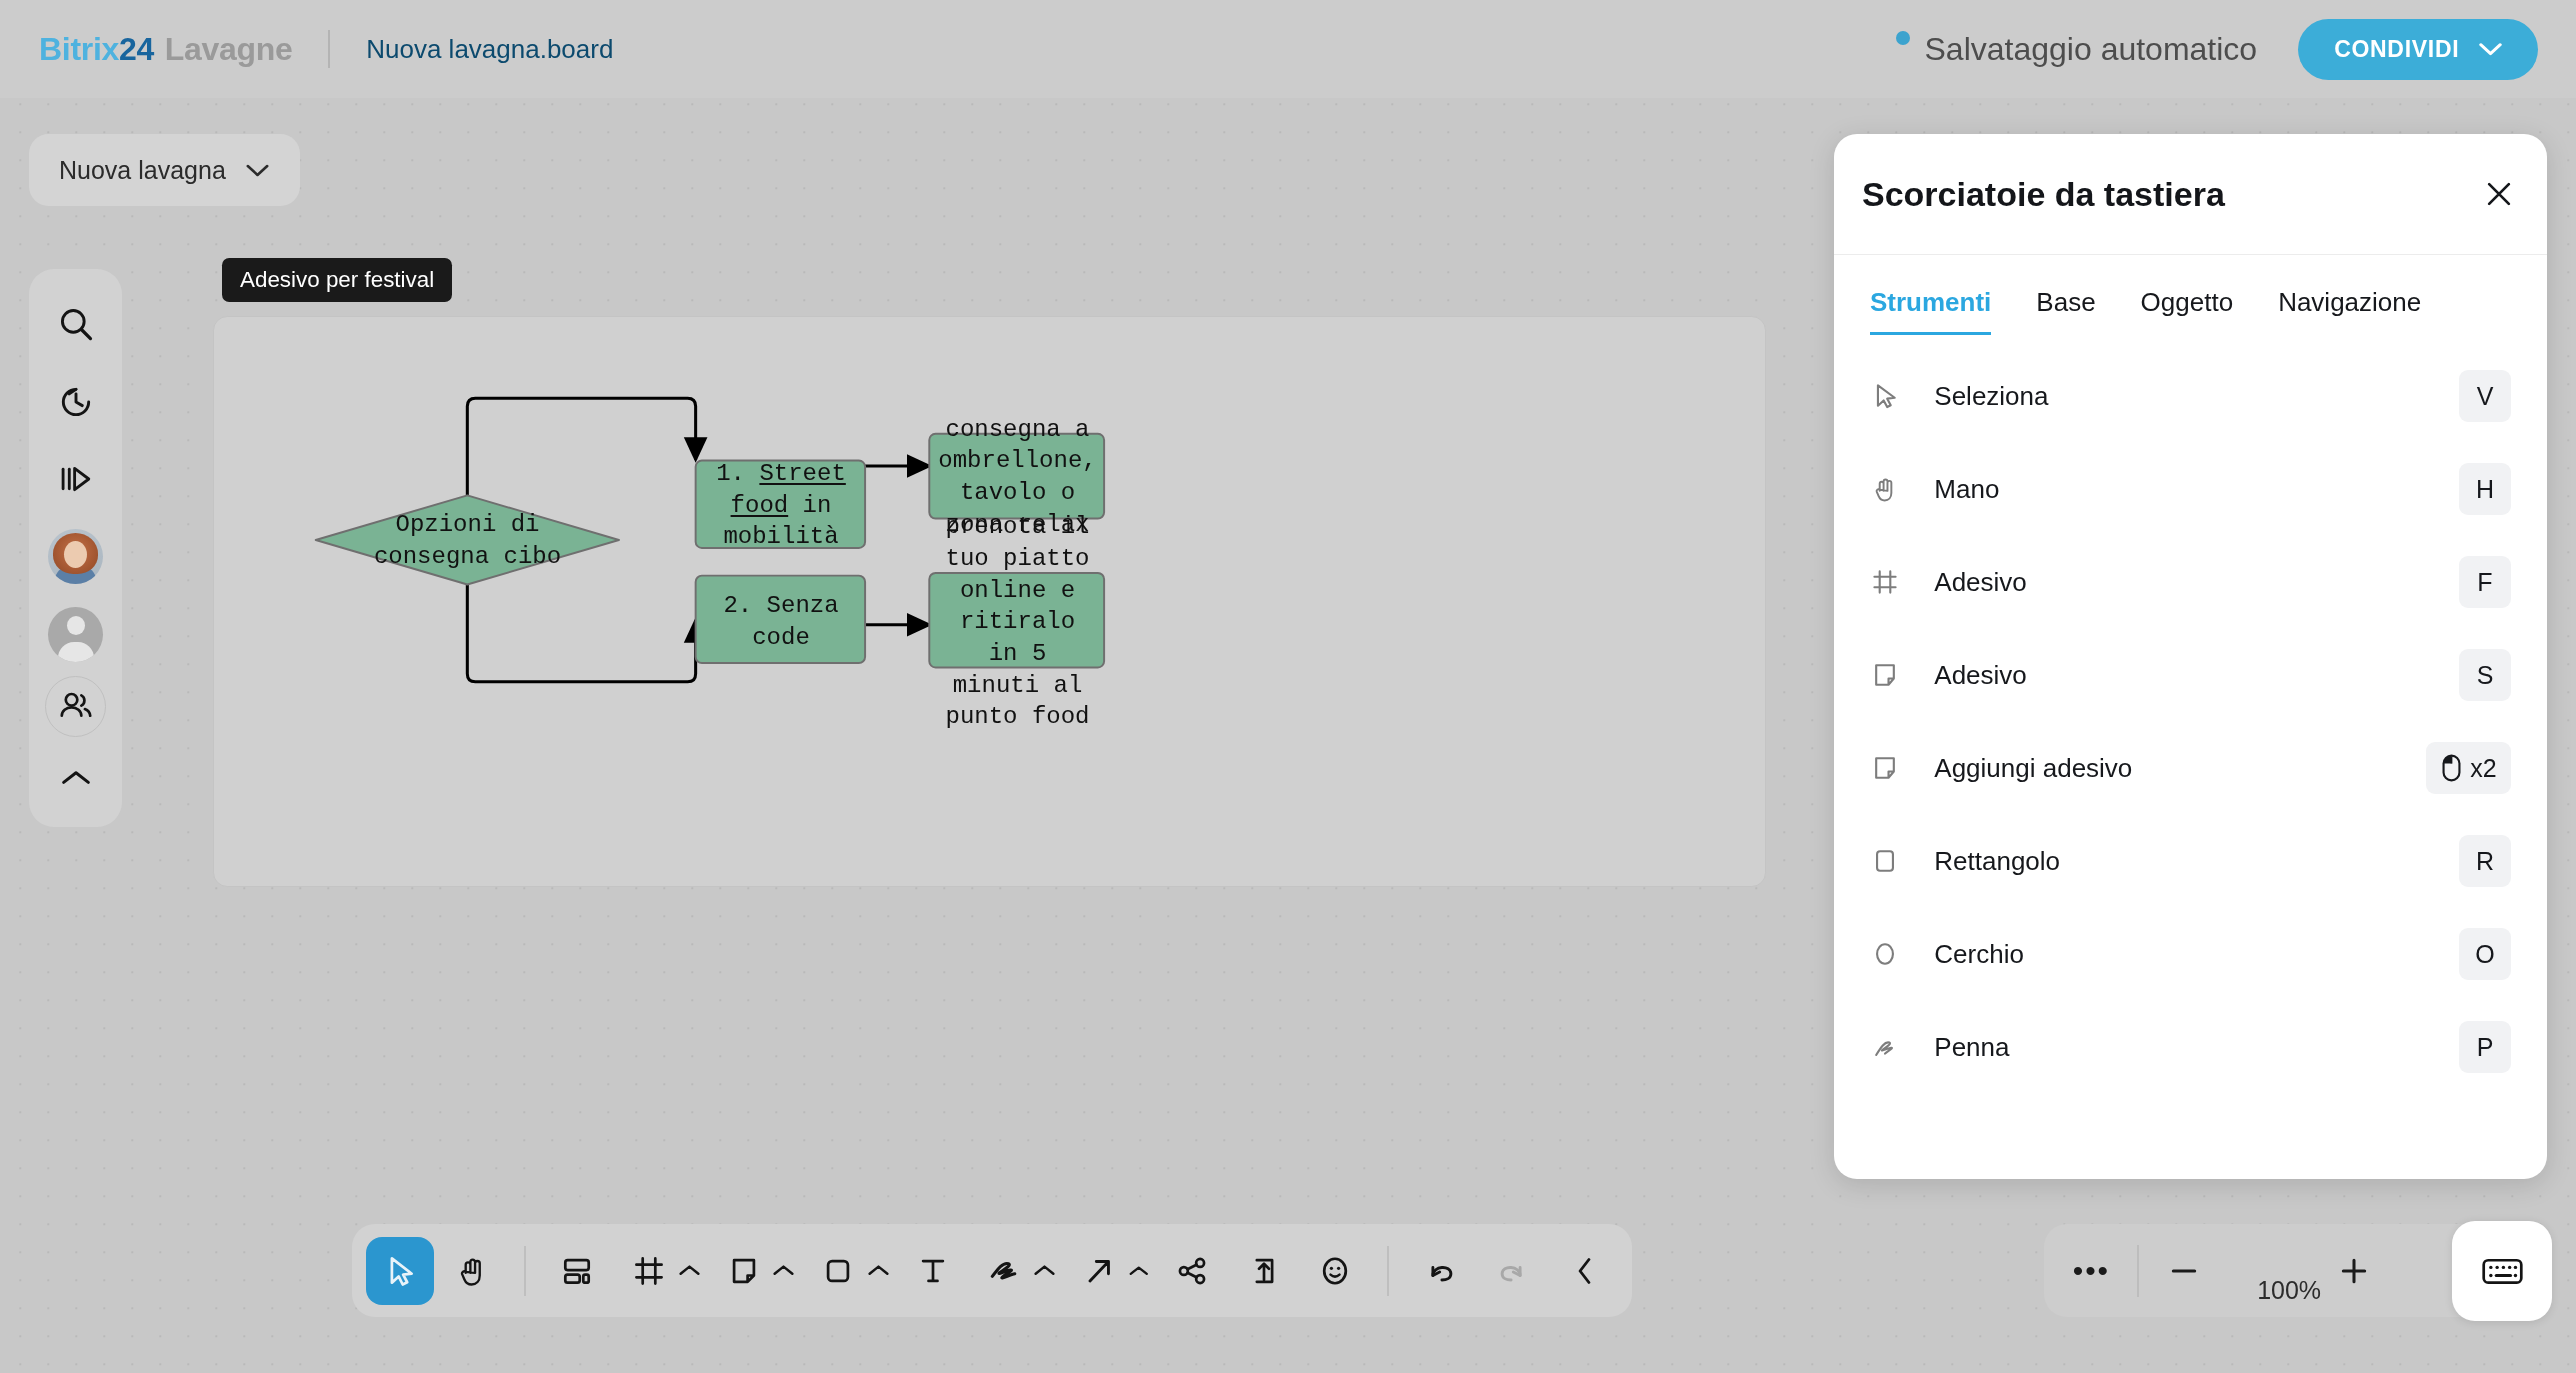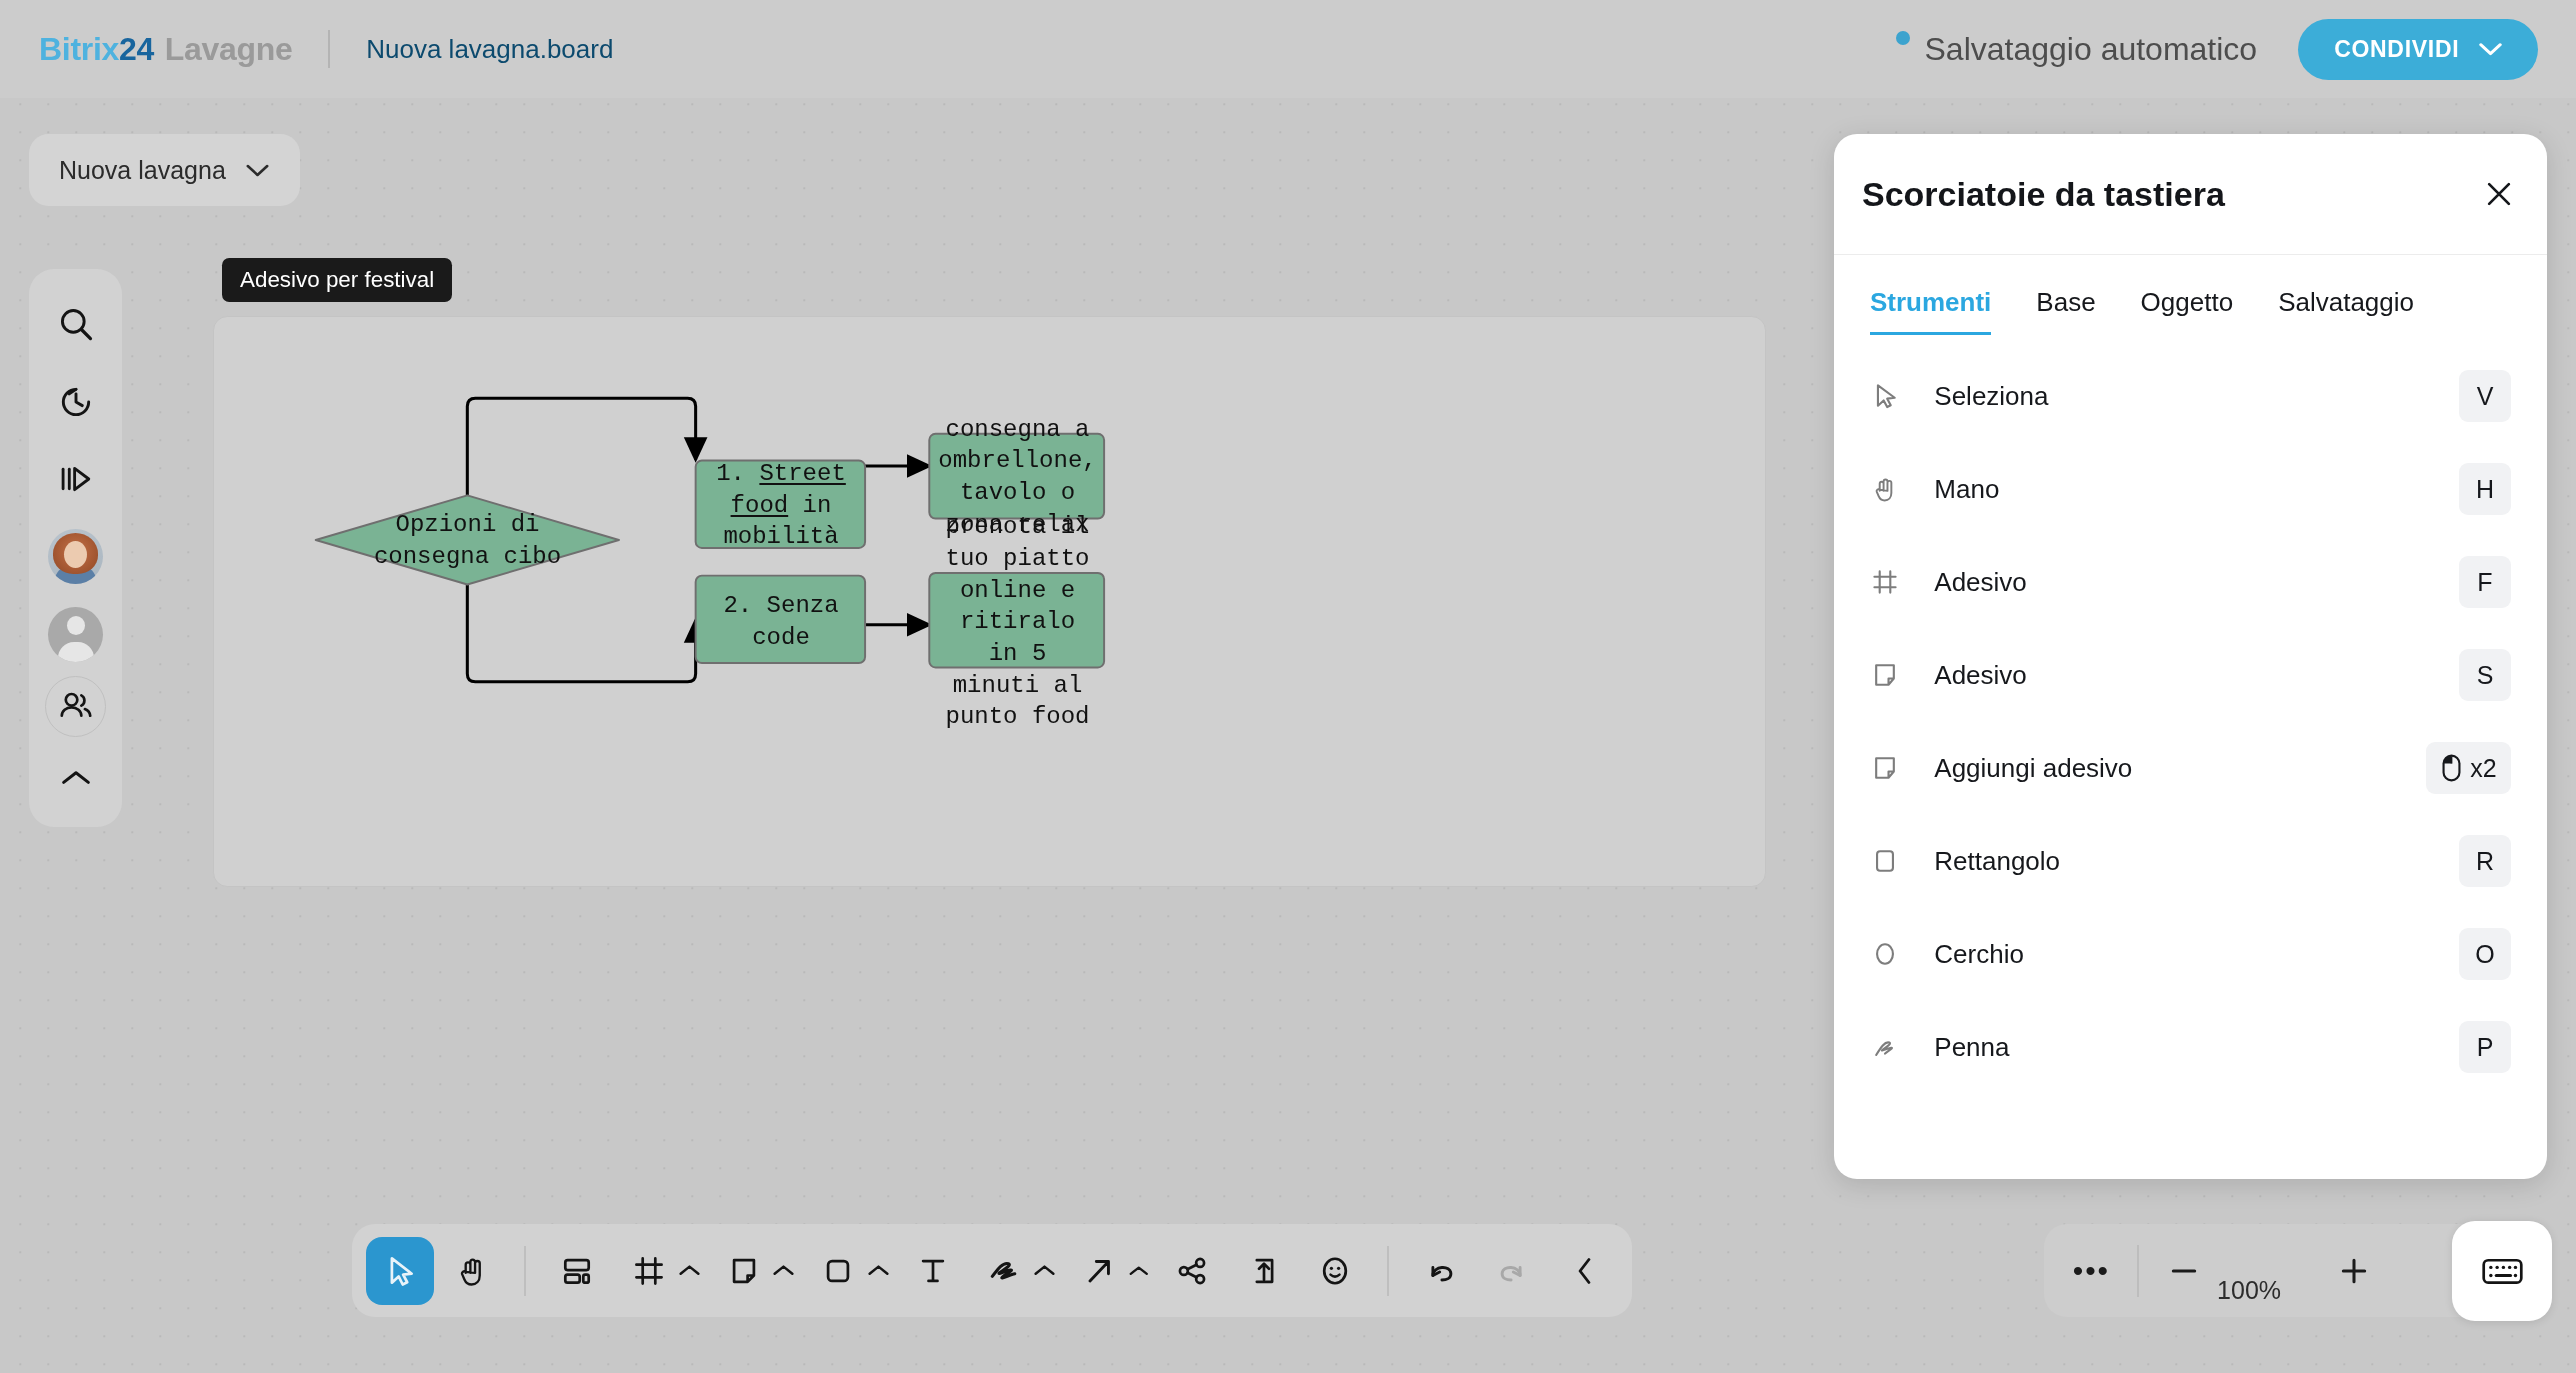--- a/index.html
+++ b/index.html
@@ -123,21 +123,21 @@
   .tb-sep { width: 1.8px; height: 50px; background: #bfbfbf; margin: 0 14.3px; }
 
   
   .zoombar {
     position: absolute; left: 2044px; top: 1224px; height: 93px;
     background: #cdcdcd; border-radius: 23px; display: flex; align-items: center;
     padding: 0 14.3px; z-index: 35;
   }
   .zb-btn { width: 66px; height: 66px; border-radius: 16px; display:flex; align-items:center; justify-content:center; cursor:pointer; }
   .zb-sep { width: 1.8px; height: 52px; background: #bdbdbd; margin: 0 12.5px; }
-  .zoom-val { font-size: 25px; color: #2c2c2c; width: 104px; text-align: left; cursor: pointer; margin-top: 40px; }
+  .zoom-val { font-size: 25px; color: #2c2c2c; width: 104px; text-align: right; cursor: pointer; margin-top: 40px; }
   .kbd-btn {
     position: absolute; left: 2452px; top: 1221px;
     width: 100px; height: 100px; background: #fff; border-radius: 23px;
     display: flex; align-items: center; justify-content: center; cursor: pointer; z-index: 36;
     box-shadow: 0 1.8px 9px rgba(0,0,0,0.10);
   }
 
   
   .panel {
     position: absolute; left: 1834px; top: 134px; width: 713px; height: 1045px;
@@ -453,21 +453,21 @@
         <svg width="34" height="34" viewBox="0 0 38 38">
           <path d="M8,8 L30,30 M30,8 L8,30" stroke="#16181c" stroke-width="3" stroke-linecap="round"></path>
         </svg>
       </div>
     </div>
 
     <div class="panel-tabs">
       <div class="tab active">Strumenti</div>
       <div class="tab">Base</div>
       <div class="tab">Oggetto</div>
-      <div class="tab">Salvataggio</div>
+      <div class="tab">Navigazione</div>
     </div>
 
     <div class="panel-list">
 
       <div class="sc-row">
         <span class="sc-icon">
           <svg width="30" height="30" viewBox="0 0 34 34">
               <path d="M9,5 L9,28 L15.5,22 L19.5,29.5 L23.5,27.5 L19.5,20 L28,19 Z" fill="none" stroke="#7d7d7d" stroke-width="2.4" stroke-linejoin="round"></path>
             </svg>
         </span>

